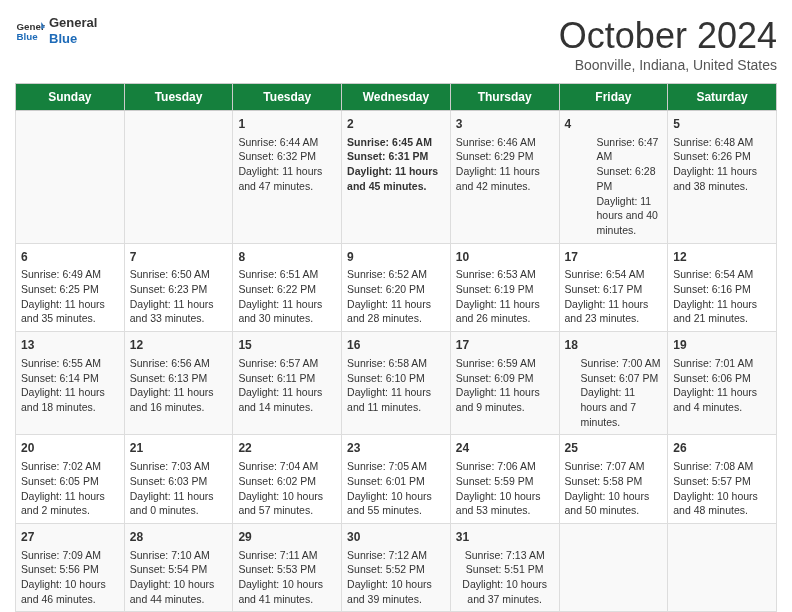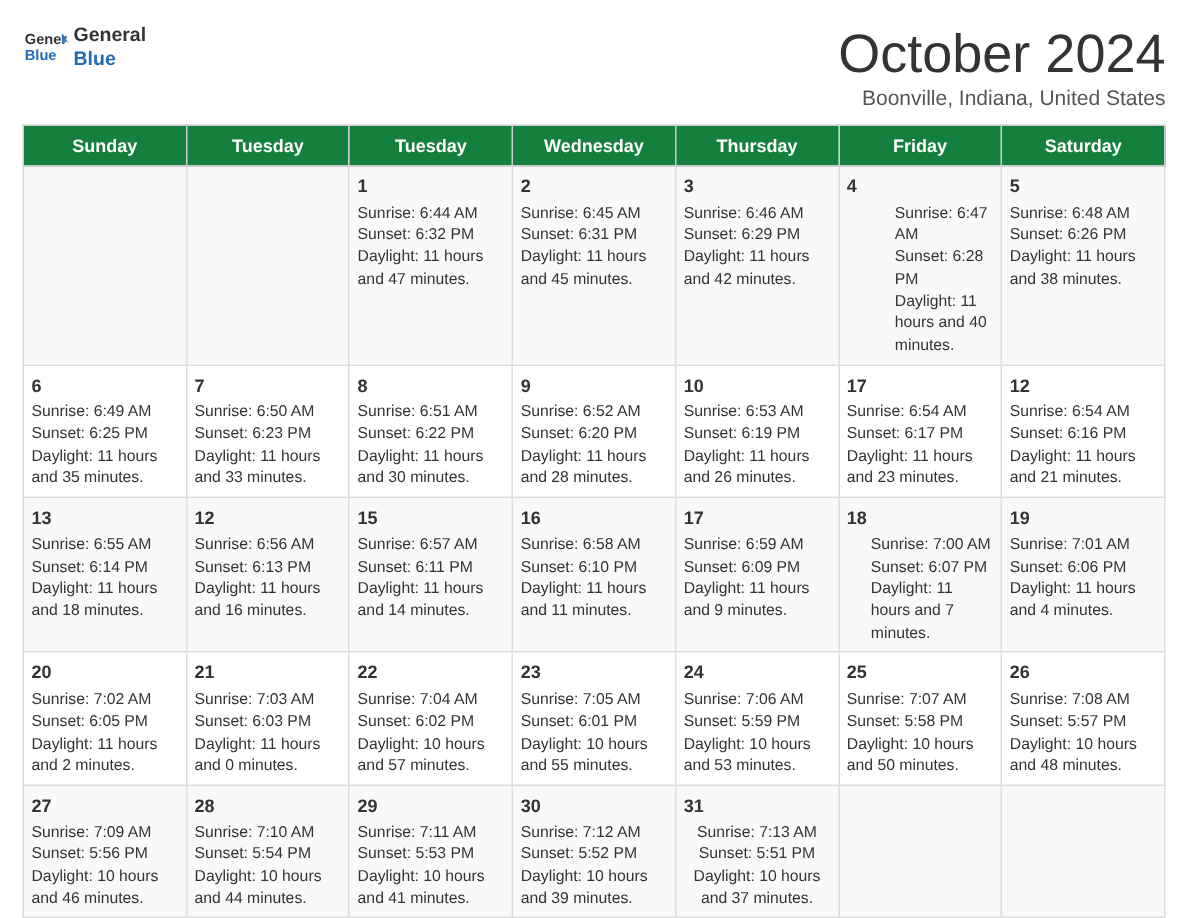--- a/index.html
+++ b/index.html
@@ -116,21 +116,21 @@
         <td></td>
         <td></td>
         <td>
           <span class="day-num">1</span>
           <div class="cell-content" style="white-space: pre-line;">Sunrise: 6:44 AM
 Sunset: 6:32 PM
 Daylight: 11 hours and 47 minutes.</div>
         </td>
         <td>
           <span class="day-num">2</span>
-          <div class="cell-content" style="white-space: pre-line;">Sunrise: 6:45 AM
+          <div class="cell-content" style="white-space: pre-line; font-weight: bold;">Sunrise: 6:45 AM
 Sunset: 6:31 PM
 Daylight: 11 hours and 45 minutes.</div>
         </td>
         <td>
           <span class="day-num">3</span>
           <div class="cell-content" style="white-space: pre-line;">Sunrise: 6:46 AM
 Sunset: 6:29 PM
 Daylight: 11 hours and 42 minutes.</div>
         </td>
         <td>

